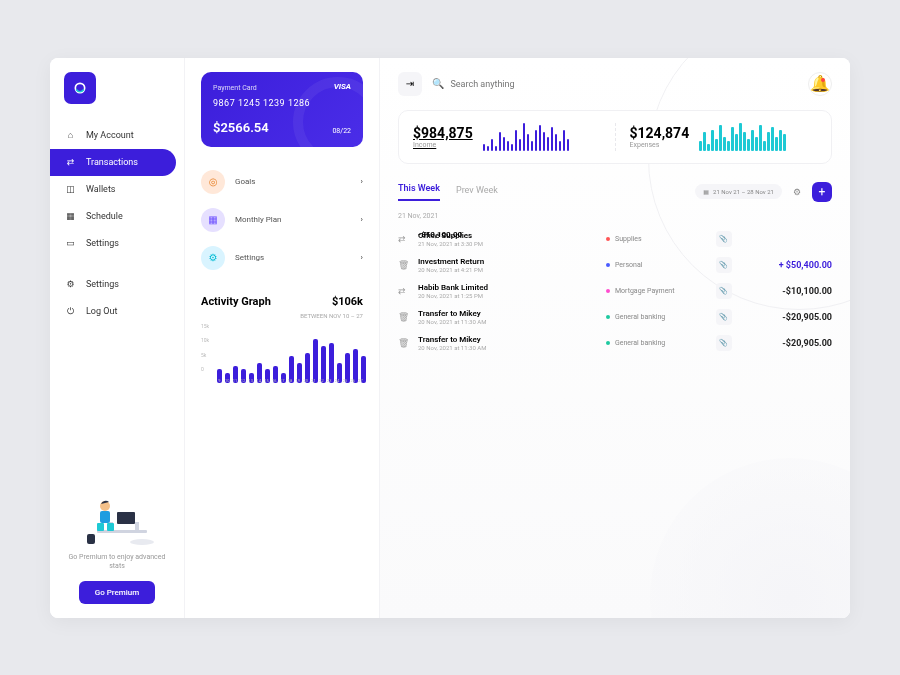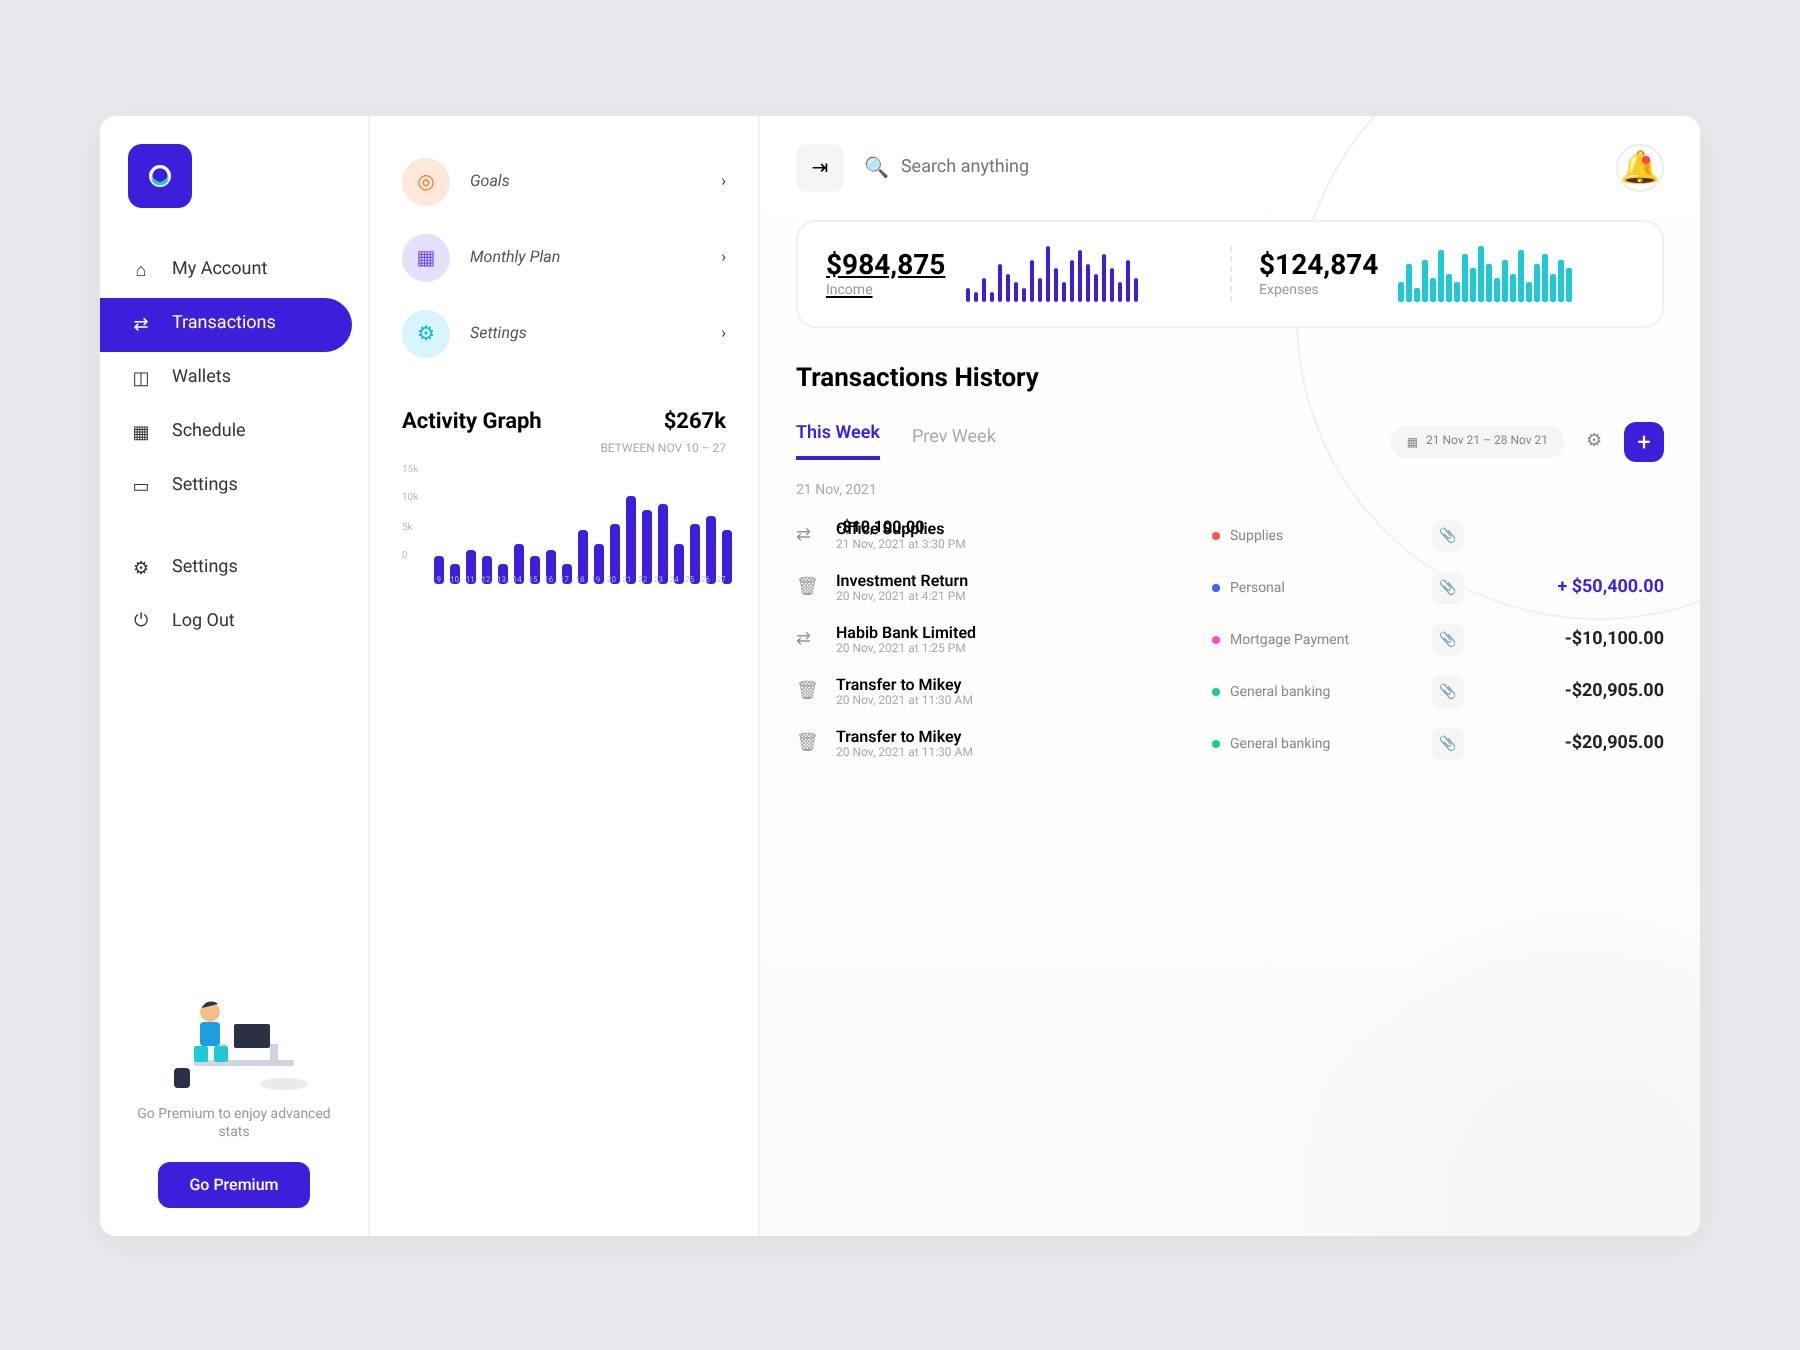--- a/index.html
+++ b/index.html
@@ -30,21 +30,21 @@
 .visa { position: absolute; top: 10px; right: 12px; font-size: 8px; font-weight: 700; font-style: italic; }
 .card-number { font-size: 9px; margin: 6px 0 12px; letter-spacing: 0.5px; }
 .card-balance { font-size: 13px; font-weight: 600; }
 .card-expiry { position: absolute; right: 12px; bottom: 12px; font-size: 7px; }
 .quick-links { margin-bottom: 18px; }
 .quick-link { display: flex; align-items: center; gap: 10px; padding: 7px 0; cursor: pointer; }
 .ql-icon { width: 24px; height: 24px; border-radius: 50%; display: flex; align-items: center; justify-content: center; font-size: 10px; }
 .ql-goals { background: #ffe8d9; color: #e67e22; }
 .ql-plan { background: #e6e0ff; color: #6b4eff; }
 .ql-settings { background: #d9f4ff; color: #00bcd4; }
-.ql-label { font-size: 8px; color: #555; flex: 1; font-style: italic; }
+.ql-label { font-size: 8px; color: #555; flex: 1; }
 .chevron { color: #333; font-size: 8px; }
 .activity-header { display: flex; justify-content: space-between; align-items: center; margin-bottom: 4px; }
 .activity-title { font-size: 11px; font-weight: 700; }
 .activity-value { font-size: 11px; font-weight: 700; }
 .activity-range { font-size: 6px; color: #aaa; text-align: right; margin-bottom: 4px; }
 .activity-chart { height: 60px; display: flex; align-items: flex-end; gap: 3px; position: relative; padding-left: 16px; }
 .y-labels { position: absolute; left: 0; top: 0; bottom: 10px; display: flex; flex-direction: column; justify-content: space-between; font-size: 5px; color: #bbb; }
 .bars { display: flex; align-items: flex-end; gap: 3px; height: 50px; flex: 1; }
 .bar { width: 5px; background: #3c1edb; border-radius: 2px; }
 .x-labels { position: absolute; bottom: 0; left: 16px; right: 0; display: flex; gap: 3px; }
@@ -159,40 +159,47 @@
           <rect x="10" y="42" width="8" height="10" fill="#2a3145" rx="2"></rect>
           <ellipse cx="65" cy="50" rx="12" ry="3" fill="#e8eaf0"></ellipse>
         </svg>
       </div>
       <div class="premium-text">Go Premium to enjoy advanced stats</div>
       <button class="premium-btn">Go Premium</button>
     </div>
   </aside>
 
   <section class="profile-col">
+    <div class="payment-card">
+      <div class="card-label">Payment Card</div>
+      <div class="visa">VISA</div>
+      <div class="card-number">9867 1245 1239 1286</div>
+      <div class="card-balance">$2566.54</div>
+      <div class="card-expiry">08/22</div>
+    </div>
     <div class="quick-links">
       <div class="quick-link">
           <div class="ql-icon ql-goals">◎</div>
           <span class="ql-label">Goals</span>
           <span class="chevron">›</span>
         </div>
       <div class="quick-link">
           <div class="ql-icon ql-plan">▦</div>
           <span class="ql-label">Monthly Plan</span>
           <span class="chevron">›</span>
         </div>
       <div class="quick-link">
           <div class="ql-icon ql-settings">⚙</div>
           <span class="ql-label">Settings</span>
           <span class="chevron">›</span>
         </div>
     </div>
     <div class="activity-header">
       <span class="activity-title">Activity Graph</span>
-      <span class="activity-value">$267k</span>
+      <span class="activity-value">$106k</span>
     </div>
     <div class="activity-range">BETWEEN NOV 10 – 27</div>
     <div class="activity-chart">
       <div class="y-labels" id="act-ylabels">
           <span>15k</span>
           <span>10k</span>
           <span>5k</span>
           <span>0</span>
         </div>
       <div class="bars" id="act-bars">
@@ -310,21 +317,20 @@
             <div class="stat-bar expense-bar" style="height: 33.3333%;"></div>
             <div class="stat-bar expense-bar" style="height: 66.6667%;"></div>
             <div class="stat-bar expense-bar" style="height: 83.3333%;"></div>
             <div class="stat-bar expense-bar" style="height: 50%;"></div>
             <div class="stat-bar expense-bar" style="height: 75%;"></div>
             <div class="stat-bar expense-bar" style="height: 58.3333%;"></div>
           </div>
       </div>
     </div>
 
-    <div class="section-title">Transactions History</div>
     <div class="tabs-row">
       <div class="tabs">
         <div class="tab active">This Week</div>
         <div class="tab">Prev Week</div>
       </div>
       <div class="tab-controls">
         <div class="date-pill">
             <span>▦</span>
             <span>21 Nov 21 – 28 Nov 21</span>
           </div>

